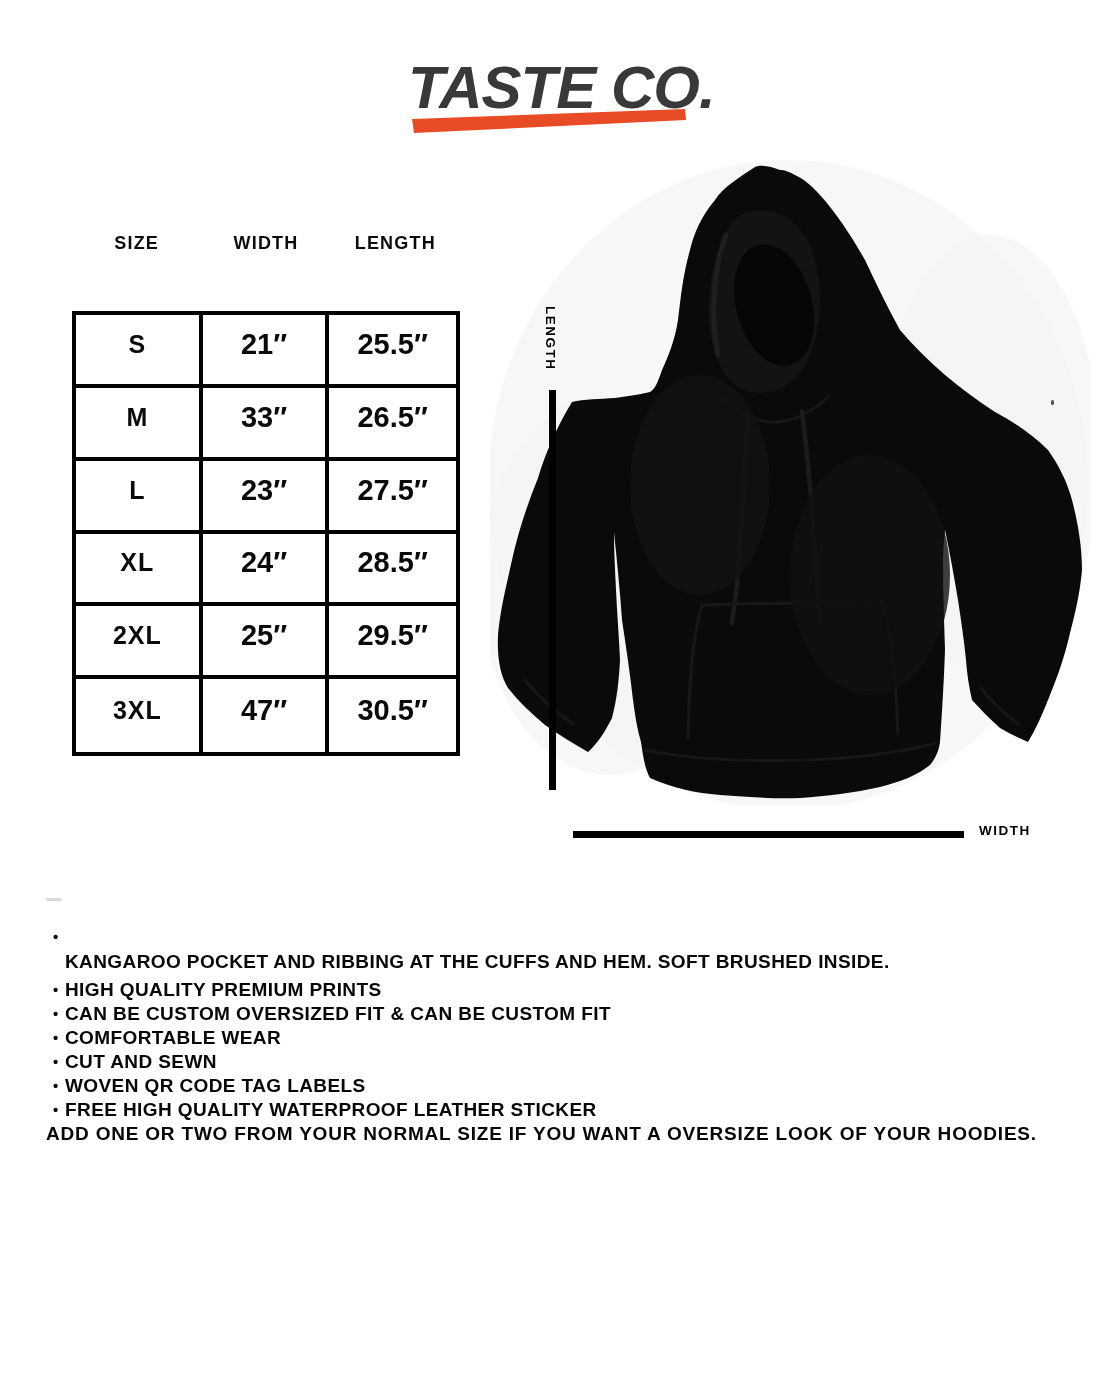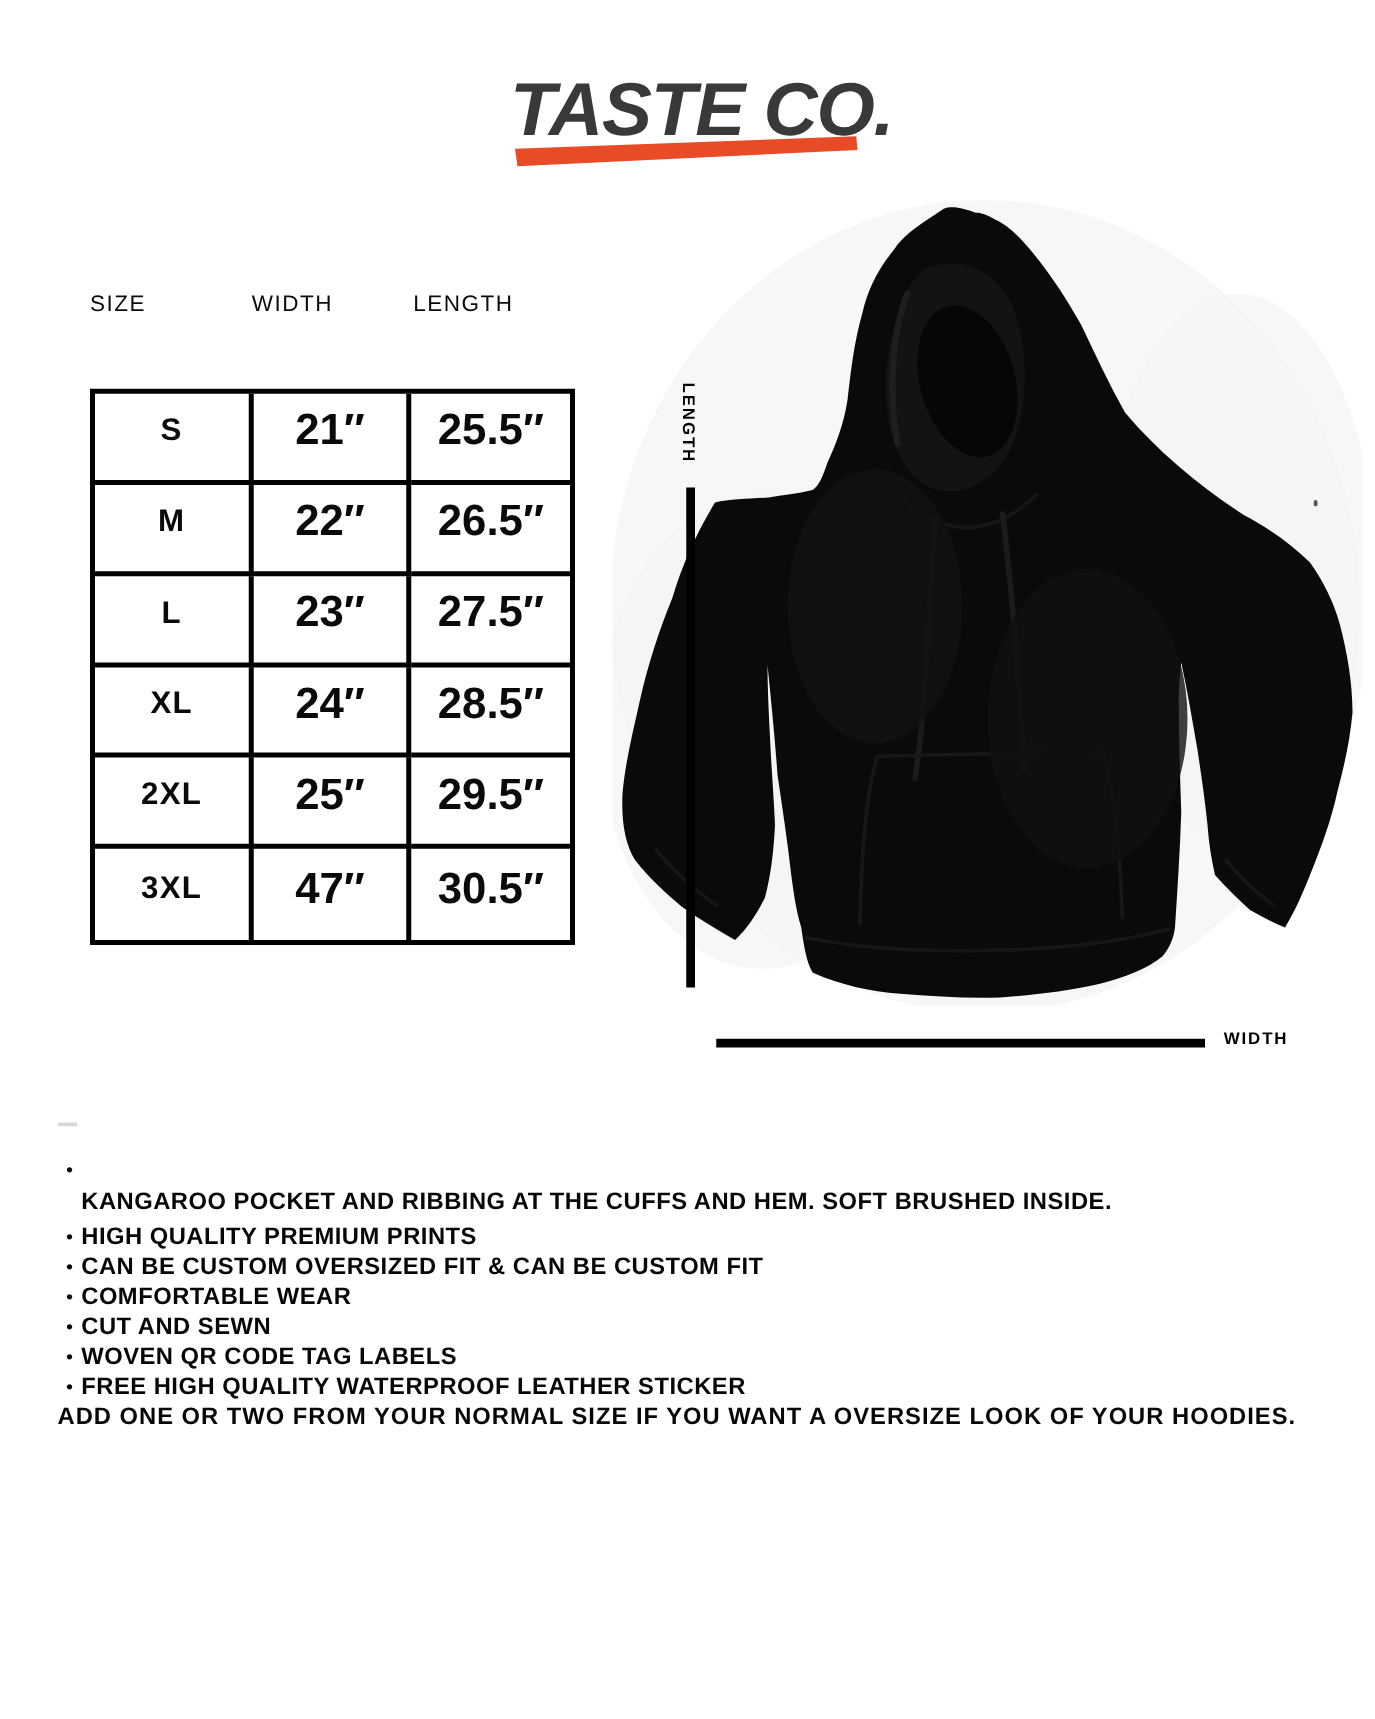--- a/index.html
+++ b/index.html
@@ -8,34 +8,34 @@
   .abs{position:absolute;}
 
   
   .logo-text{left:408px;top:57px;width:320px;font-size:60px;line-height:62px;
              font-weight:bold;font-style:italic;letter-spacing:-1px;color:#39393b;
              white-space:nowrap;}
   .logo-swoosh{left:412px;top:107px;}
 
   
   .chart-headers{left:72px;top:233px;width:388px;display:flex;}
-  .chart-headers span{flex:1;font-size:18px;font-weight:normal;
+  .chart-headers span{flex:1;text-align:center;font-size:18px;font-weight:bold;
                       letter-spacing:1.2px;color:#0c0c0c;}
 
   
   .size-table{left:72px;top:311px;width:388px;height:445px;border:4px solid #000;
               box-sizing:border-box;display:grid;grid-template-columns:1fr 1fr 1fr;
               grid-template-rows:repeat(6,1fr);background:#fff;}
   .size-table .cell{border-right:4px solid #000;border-bottom:4px solid #000;
         display:flex;align-items:center;justify-content:center;padding-bottom:10px;
         box-sizing:border-box;font-weight:bold;}
   .size-table .cell.last-col{border-right:none;}
   .size-table .cell.last-row{border-bottom:none;}
   .size-table .size-cell{font-size:25px;letter-spacing:1px;}
-  .size-table .num-cell{font-size:35px;letter-spacing:0;}
+  .size-table .num-cell{font-size:29px;letter-spacing:0;}
 
   
   .len-label{left:543px;top:306px;writing-mode:vertical-rl;font-size:13.5px;
              font-weight:bold;letter-spacing:1.5px;color:#000;}
   .len-bar{left:549px;top:390px;width:7px;height:400px;background:#000;}
   .wid-bar{left:573px;top:831px;width:391px;height:7px;background:#000;}
   .wid-label{left:979px;top:823px;font-size:13.5px;font-weight:bold;
              letter-spacing:1.5px;color:#000;}
 
   .hoodie{left:490px;top:155px;}
@@ -67,21 +67,21 @@
   <span>WIDTH</span>
   <span>LENGTH</span>
 </div>
 
 <div class="abs size-table">
   <div class="cell size-cell">S</div>
   <div class="cell num-cell">21″</div>
   <div class="cell num-cell last-col">25.5″</div>
 
   <div class="cell size-cell">M</div>
-  <div class="cell num-cell">22″</div>
+  <div class="cell num-cell">33″</div>
   <div class="cell num-cell last-col">26.5″</div>
 
   <div class="cell size-cell">L</div>
   <div class="cell num-cell">23″</div>
   <div class="cell num-cell last-col">27.5″</div>
 
   <div class="cell size-cell">XL</div>
   <div class="cell num-cell">24″</div>
   <div class="cell num-cell last-col">28.5″</div>
 

